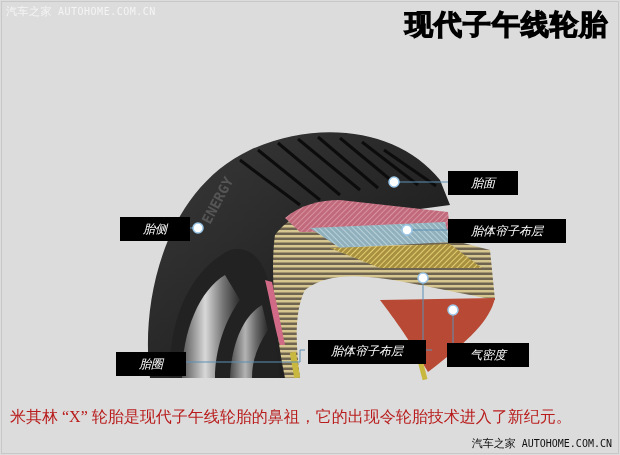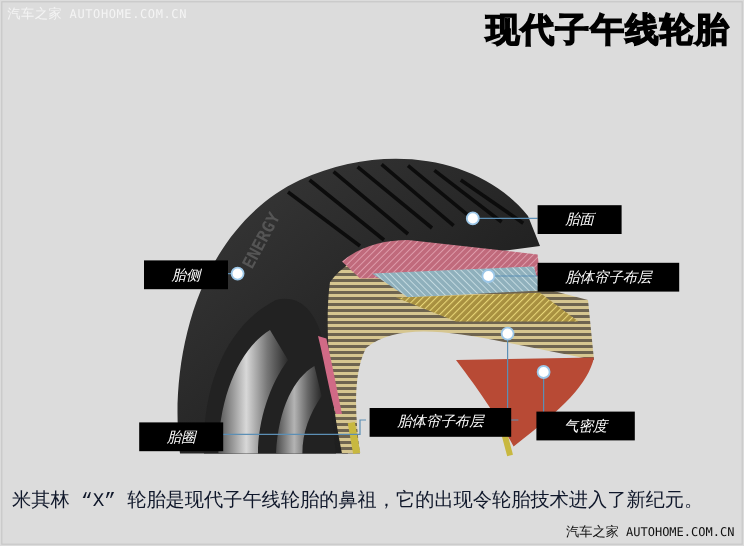--- a/index.html
+++ b/index.html
@@ -3,21 +3,21 @@
 <meta charset="utf-8">
 <style>
   html,body{margin:0;padding:0;}
   body{width:620px;height:455px;background:#dcdcdc;position:relative;overflow:hidden;font-family:"DejaVu Sans",sans-serif;}
   .frame{position:absolute;left:1px;top:1px;width:616px;height:451px;border:1px solid #c8c8c8;}
   .watermark-top{position:absolute;left:6px;top:4px;font-size:11px;color:#f4f4f4;letter-spacing:0.5px;font-family:"DejaVu Sans",sans-serif;}
   .watermark-top .site{font-family:"DejaVu Sans Mono",monospace;font-size:10px;margin-left:6px;}
   .title{position:absolute;right:12px;top:6px;font-size:28px;font-weight:900;color:#000;letter-spacing:1px;font-family:"DejaVu Sans",sans-serif;-webkit-text-stroke:1.2px #000;}
   svg.tire{position:absolute;left:0;top:0;}
   .label{position:absolute;background:#000;color:#fff;font-size:12px;padding:2px 23px;font-style:italic;line-height:20px;white-space:nowrap;font-family:"DejaVu Sans",sans-serif;text-align:center;}
-  .caption{position:absolute;left:10px;top:407px;font-size:16px;color:#0f172a;font-family:Liberation Mono, monospace;white-space:nowrap;text-align:center;}
+  .caption{position:absolute;left:10px;top:407px;font-size:16px;color:#b91c1c;font-family:Liberation Serif, serif;white-space:nowrap;text-align:center;}
   .watermark-bottom{position:absolute;right:8px;top:436px;font-size:11px;color:#111;white-space:nowrap;}
   .watermark-bottom .site{font-family:"DejaVu Sans Mono",monospace;font-size:10px;margin-left:6px;}
 </style>
 </head>
 <body>
 
 <div class="frame"></div>
 
 <div class="watermark-top">
   <span>汽车之家</span><span class="site">AUTOHOME.COM.CN</span>

